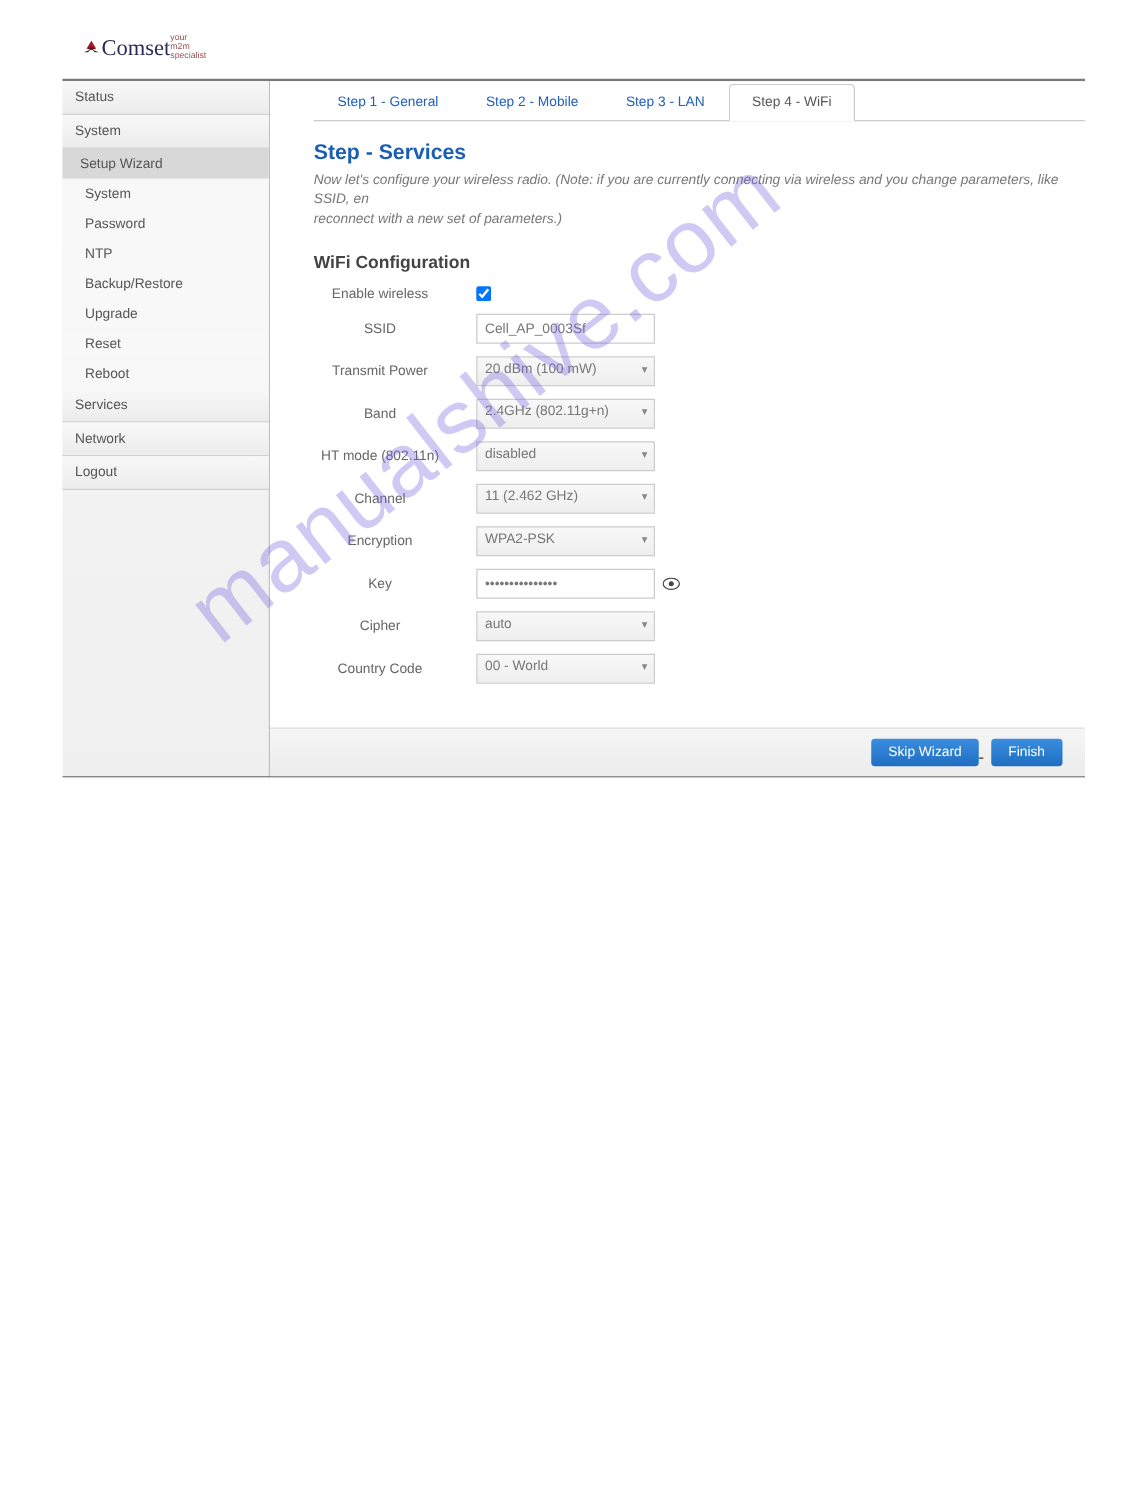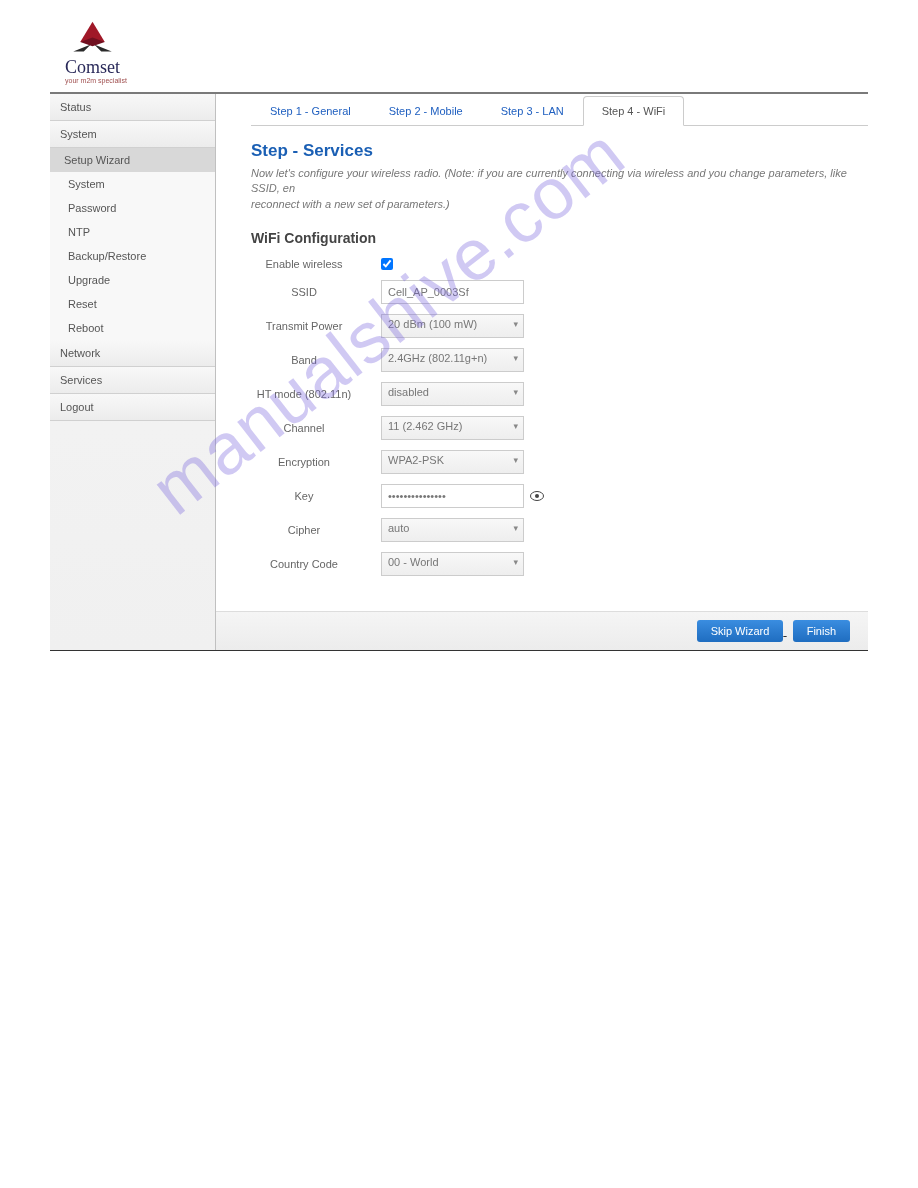--- a/index.html
+++ b/index.html
@@ -9,22 +9,22 @@
       background: #ffffff;
       color: #333;
       width: 918px;
       position: relative;
     }
     .page-container {
       padding: 20px 50px 0 50px;
     }
     .logo-block {
       display: flex;
-      flex-direction: column;
-      align-items: flex-start;
+      flex-direction: row;
+      align-items: center;
       width: 100px;
       margin-bottom: 8px;
       margin-left: 15px;
     }
     .logo-svg { width: 55px; height: 35px; }
     .logo-text {
       font-family: Georgia, serif;
       font-size: 18px;
       color: #2a2a5a;
       margin-top: 2px;
@@ -222,22 +222,22 @@
       <div class="side-section">System</div>
       <div class="side-sub active">Setup Wizard</div>
       <div class="side-sub">System</div>
       <div class="side-sub">Password</div>
       <div class="side-sub">NTP</div>
       <div class="side-sub">Backup/Restore</div>
       <div class="side-sub">Upgrade</div>
       <div class="side-sub">Reset</div>
       <div class="side-sub">Reboot</div>
 
+      <div class="side-section">Services</div>
       <div class="side-section">Network</div>
-      <div class="side-section">Services</div>
       <div class="side-section">Logout</div>
     </div>
 
     <div class="main">
       <div class="tabs">
         <div class="tab">Step 1 - General</div>
         <div class="tab">Step 2 - Mobile</div>
         <div class="tab">Step 3 - LAN</div>
         <div class="tab active">Step 4 - WiFi</div>
       </div>

